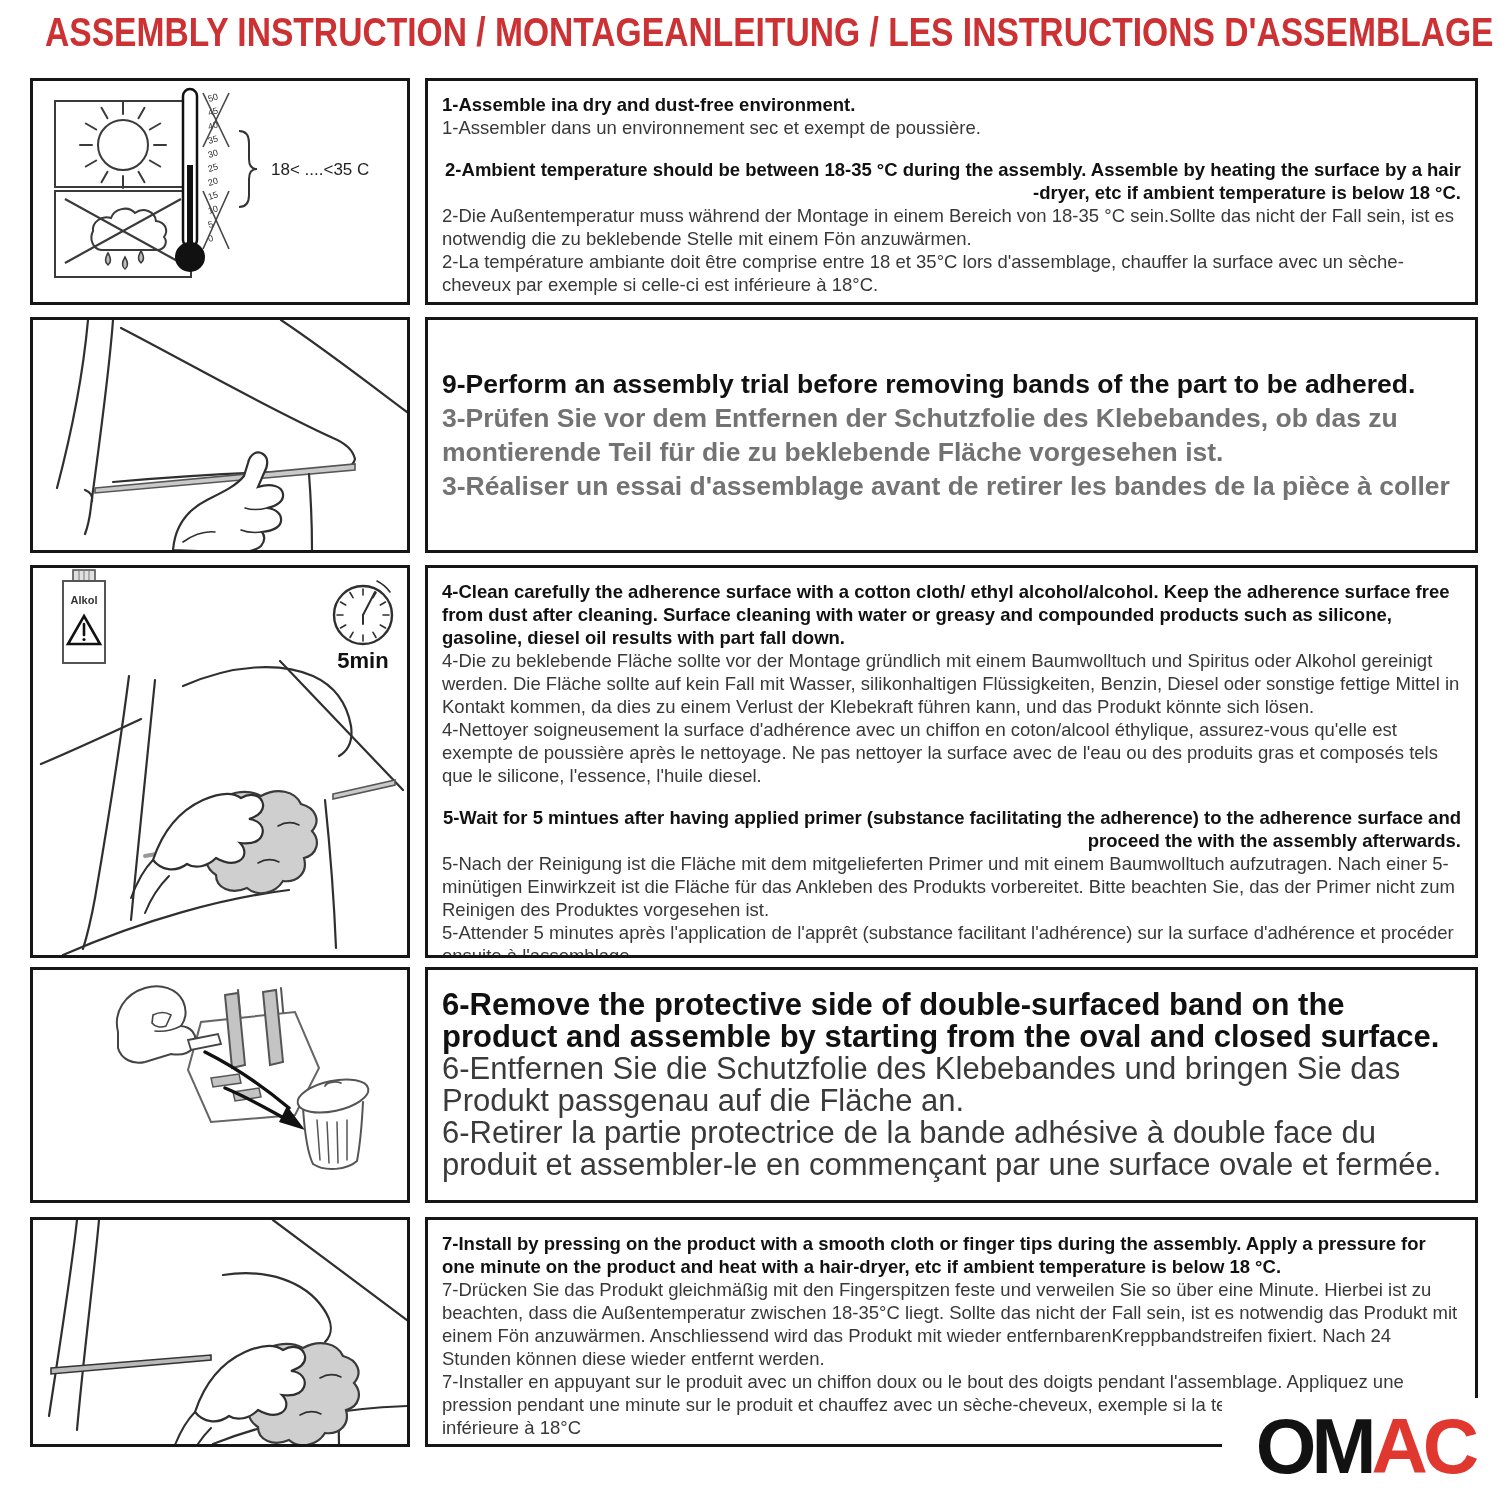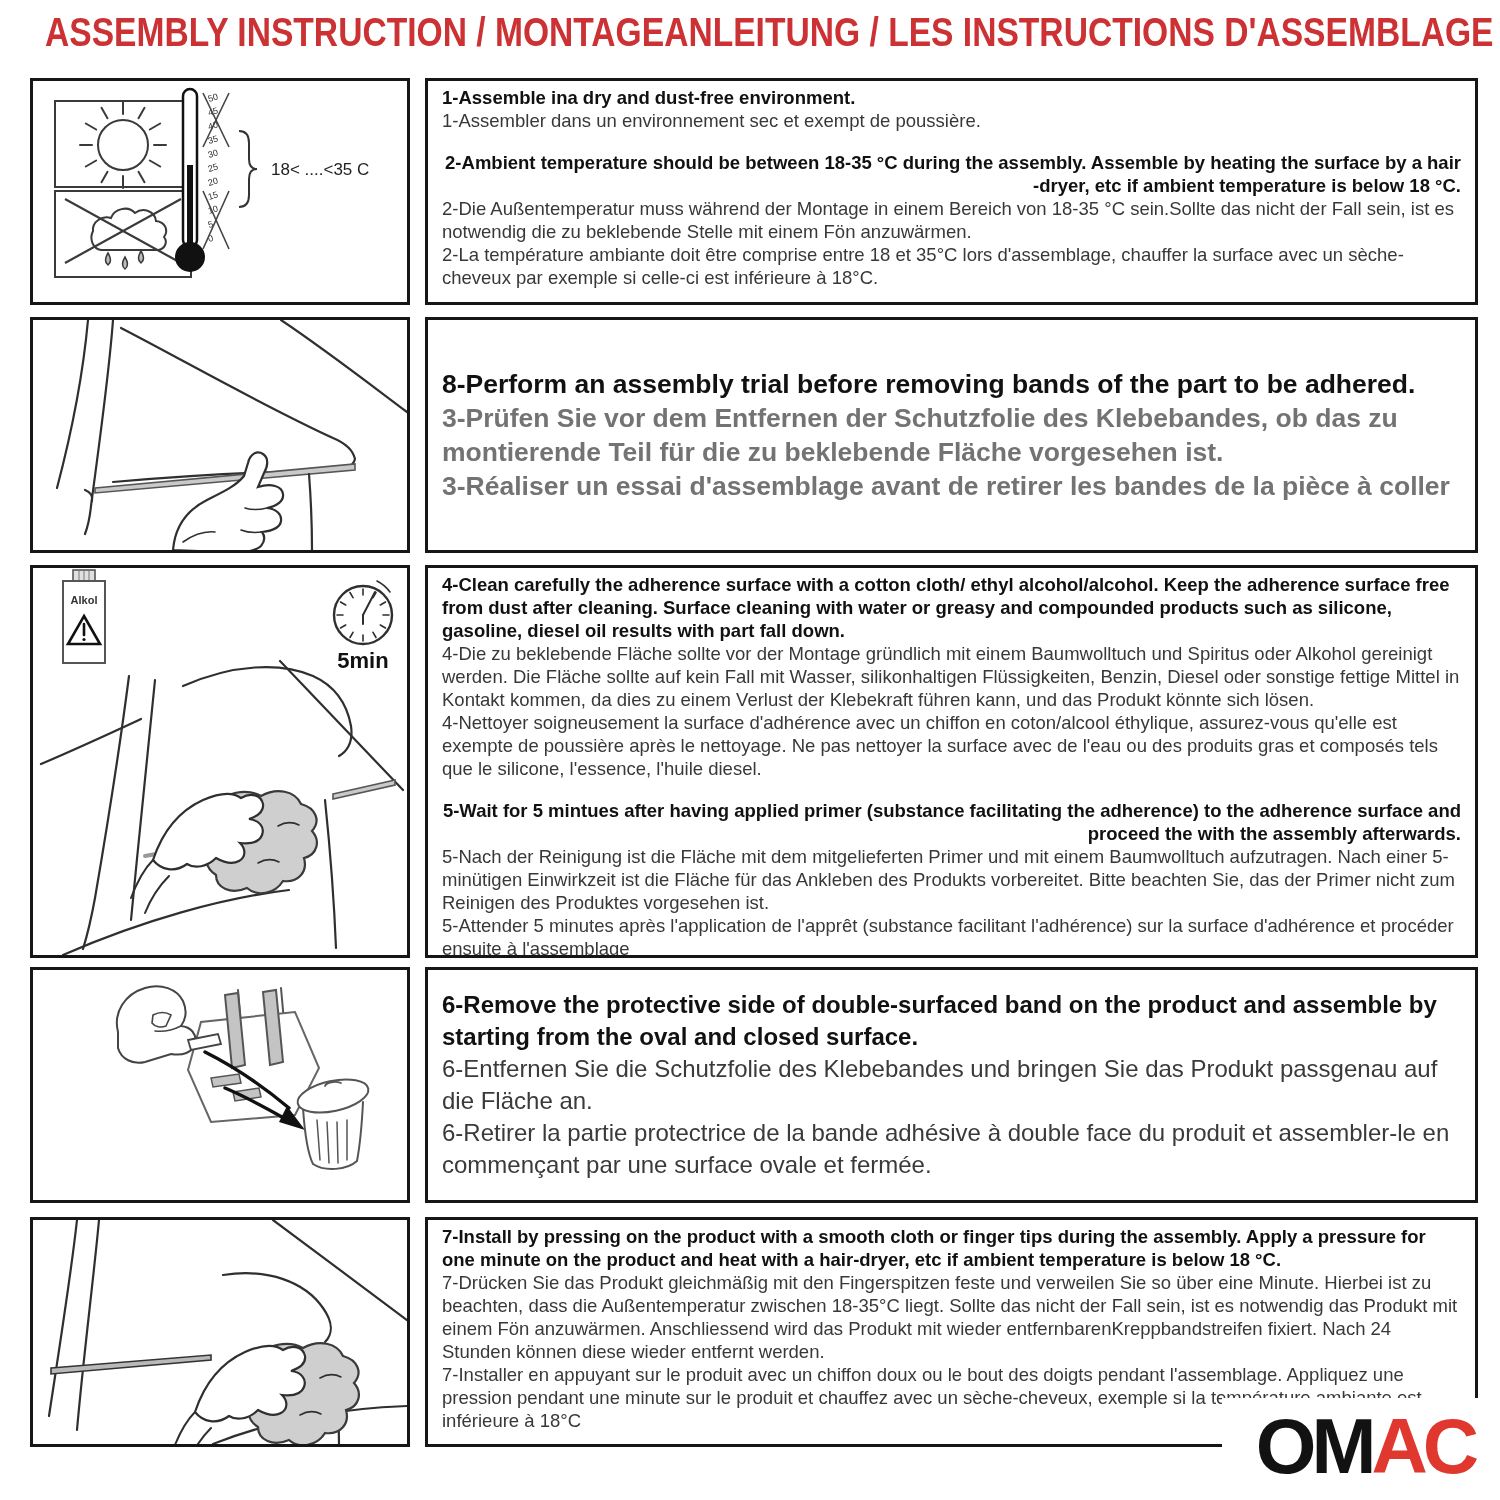--- a/index.html
+++ b/index.html
@@ -9,29 +9,29 @@
     color:var(--title-red,#cc3134);white-space:nowrap;transform:scaleX(.84);transform-origin:left top;
     letter-spacing:0;}
   .box{position:absolute;background:#fff;border:3px solid #161616;box-sizing:border-box;}
   .illus{left:30px;width:380px;overflow:hidden;}
   .textbox{left:425px;width:1053px;overflow:hidden;}
   .r1{top:78px;height:227px}
   .r2{top:317px;height:236px}
   .r3{top:565px;height:393px}
   .r4{top:967px;height:236px}
   .r5{top:1217px;height:230px}
-  .textbox{padding:5px 14px;}
+  .textbox{padding:12px 14px;}
   .tb-small p{margin:0;font-size:18.5px;line-height:23px;color:#383838;}
   .tb-small.tight p{line-height:23px;}
   .tb-small p.b{font-weight:700;color:#111;}
   .tb-small p.gap{margin-top:19px;text-align:right;}
   .tb-center{display:flex;flex-direction:column;justify-content:center;}
   .tb-big p{margin:0;font-size:26.5px;line-height:34px;color:#737373;font-weight:bold;}
   .tb-big p.b{font-weight:700;color:#111;}
-  .tb-med p{margin:0;font-size:24px;line-height:32px;color:#3a3a3a;}
+  .tb-med p{margin:0;font-size:31px;line-height:32px;color:#3a3a3a;}
   .tb-med p.b{font-weight:700;color:#111;}
   svg{display:block;width:100%;height:100%;}
   .logo{position:absolute;left:1222px;top:1398px;width:278px;height:96px;background:#fff;
     display:flex;align-items:center;justify-content:center;padding-left:8px;box-sizing:border-box;}
   .logo-text{font-size:78px;font-weight:900;letter-spacing:-5px;line-height:1;
     font-family:"Liberation Sans",sans-serif;}
   .logo-text .lb{color:#121212;}
   .logo-text .lr{color:var(--logo-red,#e0372e);}
 </style>
 </head>
@@ -117,21 +117,21 @@
       <path d="M276,154 C278,180 279,205 279,230"></path>
       <g fill="#fff" stroke="#2f2f2f">
         <path d="M140,230 C142,206 154,190 174,180 C190,172 203,166 211,156 L215,143 C217,134 224,130 230,134 C236,138 235,146 231,153 L225,167 C238,163 249,166 250,174 C251,181 244,186 234,188 C243,189 249,194 248,201 C247,208 238,211 229,212 C232,216 232,221 228,226 C220,233 200,234 186,232 Z"></path>
         <path d="M234,188 C226,190 218,190 212,188" stroke-width="1.6"></path>
         <path d="M229,212 C221,213 213,212 208,210" stroke-width="1.6"></path>
         <path d="M150,222 C160,215 172,211 182,212" stroke-width="1.6"></path>
       </g>
     </svg>
   </div>
   <div class="box textbox tb-center tb-big r2">
-    <p class="b">8-Perform an assembly trial before removing bands of the part to be adhered.</p>
+    <p class="b">9-Perform an assembly trial before removing bands of the part to be adhered.</p>
     <p>3-Prüfen Sie vor dem Entfernen der Schutzfolie des Klebebandes, ob das zu montierende Teil für die zu beklebende Fläche vorgesehen ist.</p>
     <p>3-Réaliser un essai d'assemblage avant de retirer les bandes de la pièce à coller</p>
   </div>
 
   <div class="box illus r3">
     <svg viewBox="0 0 374 387" stroke="#2f2f2f" stroke-width="2.2" fill="none" stroke-linecap="round">
       <g>
         <rect x="40" y="2" width="22" height="11" fill="#e0e0e0" stroke="#555" stroke-width="1.6"></rect>
         <line x1="46" y1="3" x2="46" y2="12" stroke="#777" stroke-width="1"></line>
         <line x1="51" y1="3" x2="51" y2="12" stroke="#777" stroke-width="1"></line>

